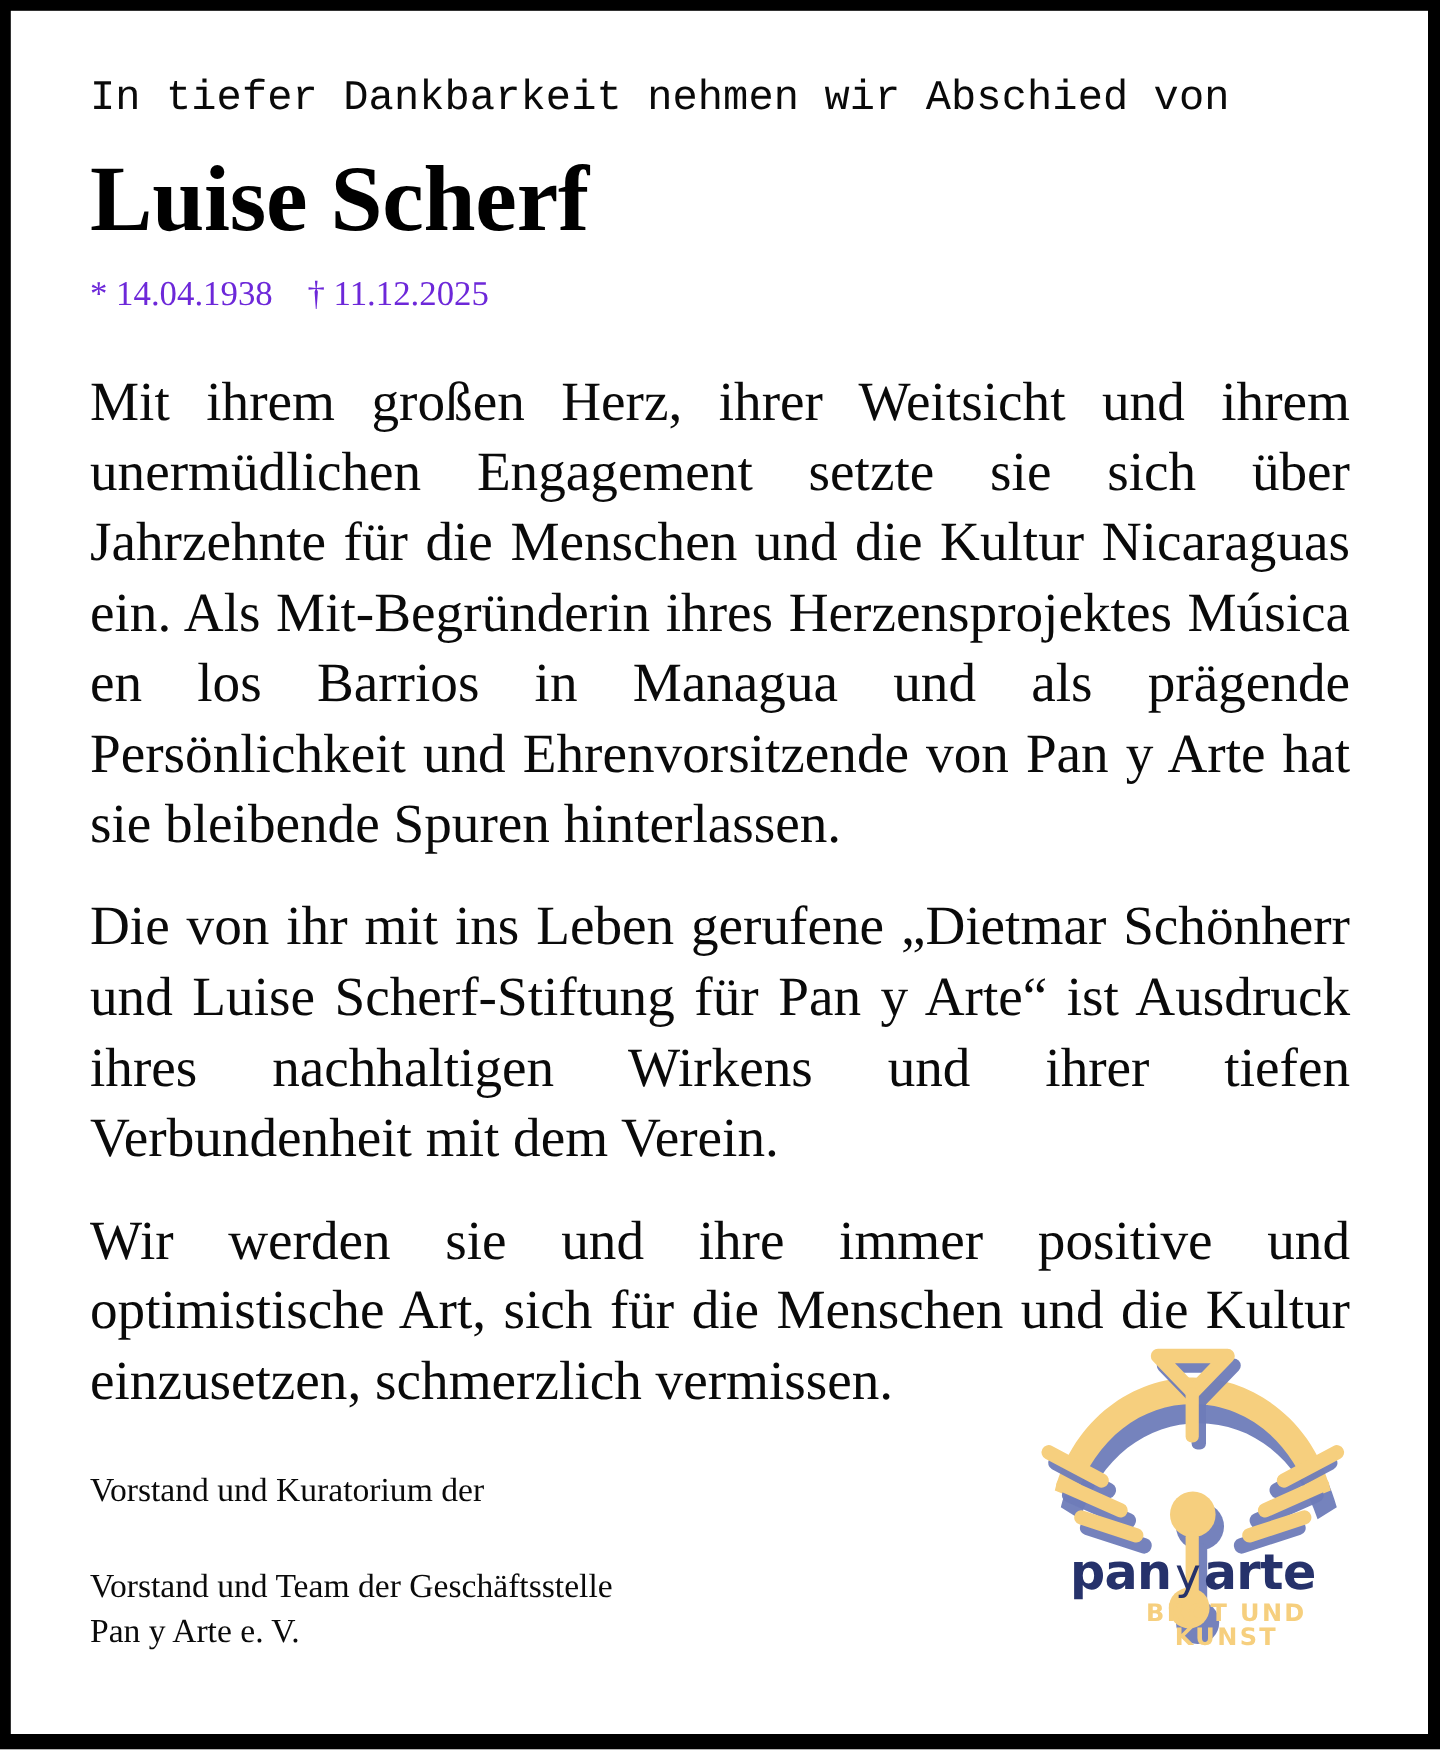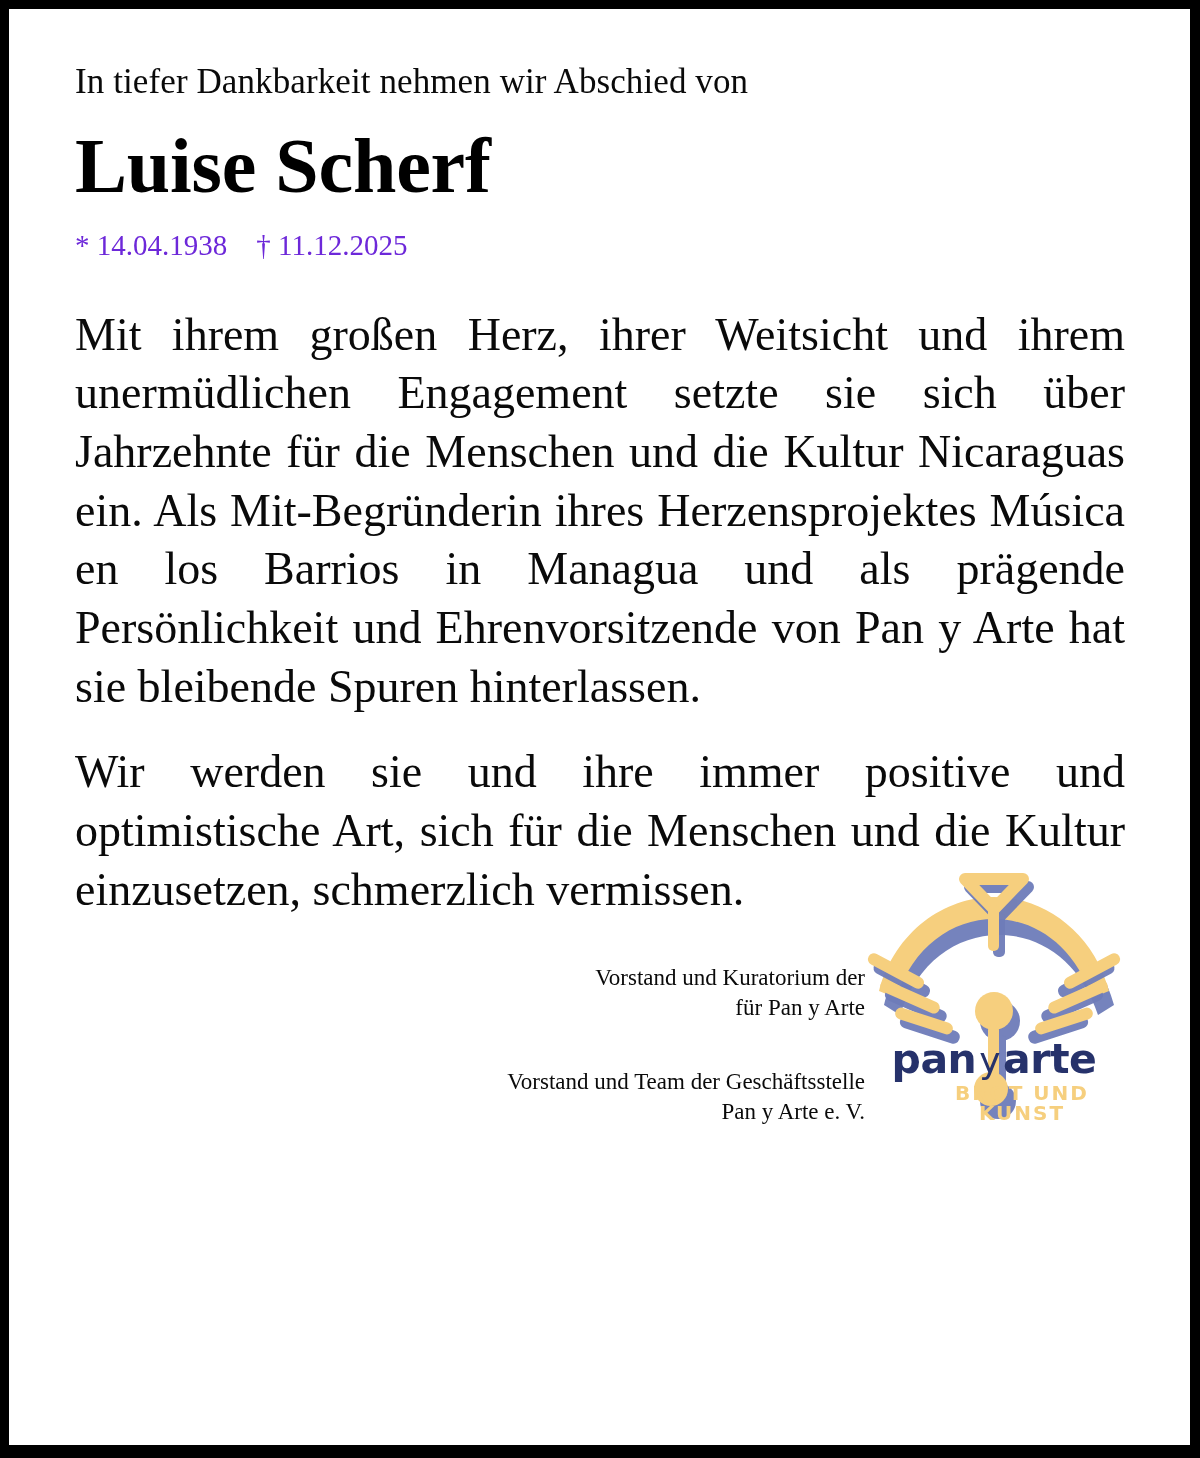--- a/index.html
+++ b/index.html
@@ -31,20 +31,21 @@
     padding: 55px 65px 0 66px;
     overflow: hidden;
   }
 
   .intro-line {
     font-size: 35px;
     line-height: 1.05;
     color: #0a0a0a;
     letter-spacing: 0.1px;
     margin: 0;
+    font-family: Liberation Mono, monospace;
   }
 
   .deceased-name {
     font-size: 78px;
     font-weight: bold;
     line-height: 1.0;
     color: #000000;
     margin: 26px 0 0 0;
     letter-spacing: -0.2px;
   }
@@ -71,26 +72,25 @@
     hyphens: manual;
   }
   .para:last-child { margin-bottom: 0; }
 
   .signature-area {
     position: relative;
     margin-top: 44px;
   }
 
   .sign-block {
-    font-size: 23px;
+    font-size: 28px;
     line-height: 1.30;
     color: #0a0a0a;
     margin: 0;
     max-width: 790px;
-    text-align: right;
   }
   .sign-block.second {
     margin-top: 44px;
   }
   .sign-line { display: block; white-space: pre; }
 
   
   .logo {
     position: absolute;
     right: -2px;
@@ -139,28 +139,28 @@
   <div class="page">
 
     <p class="intro-line">In tiefer Dankbarkeit nehmen wir Abschied von</p>
 
     <h1 class="deceased-name">Luise Scherf</h1>
 
     <p class="dates">* 14.04.1938    † 11.12.2025</p>
 
     <div class="body-block">
       <p class="para">Mit ihrem großen Herz, ihrer Weitsicht und ihrem unermüdlichen Engagement setzte sie sich über Jahrzehnte für die Menschen und die Kultur Nicaraguas ein. Als Mit-Begründerin ihres Herzensprojektes Música en los Barrios in Managua und als prägende Persönlichkeit und Ehrenvorsitzende von Pan y Arte hat sie bleibende Spuren hinterlassen.</p>
+      <p class="para">Die von ihr mit ins Leben gerufene „Dietmar Schönherr und Luise Scherf-Stiftung für Pan y Arte“ ist Ausdruck ihres nachhaltigen Wirkens und ihrer tiefen Verbundenheit mit dem Verein.</p>
       <p class="para">Wir werden sie und ihre immer positive und optimistische Art, sich für die Menschen und die Kultur einzusetzen, schmerzlich vermissen.</p>
     </div>
 
     <div class="signature-area">
 
       <div class="sign-block">
         <span class="sign-line">Vorstand und Kuratorium der</span>
-        <span class="sign-line">für Pan y Arte</span>
       </div>
 
       <div class="sign-block second">
         <span class="sign-line">Vorstand und Team der Geschäftsstelle</span>
         <span class="sign-line">Pan y Arte e. V.</span>
       </div>
 
       <div class="logo">
         <svg viewBox="0 0 266 268" xmlns="http://www.w3.org/2000/svg" aria-hidden="true">
           <g>

